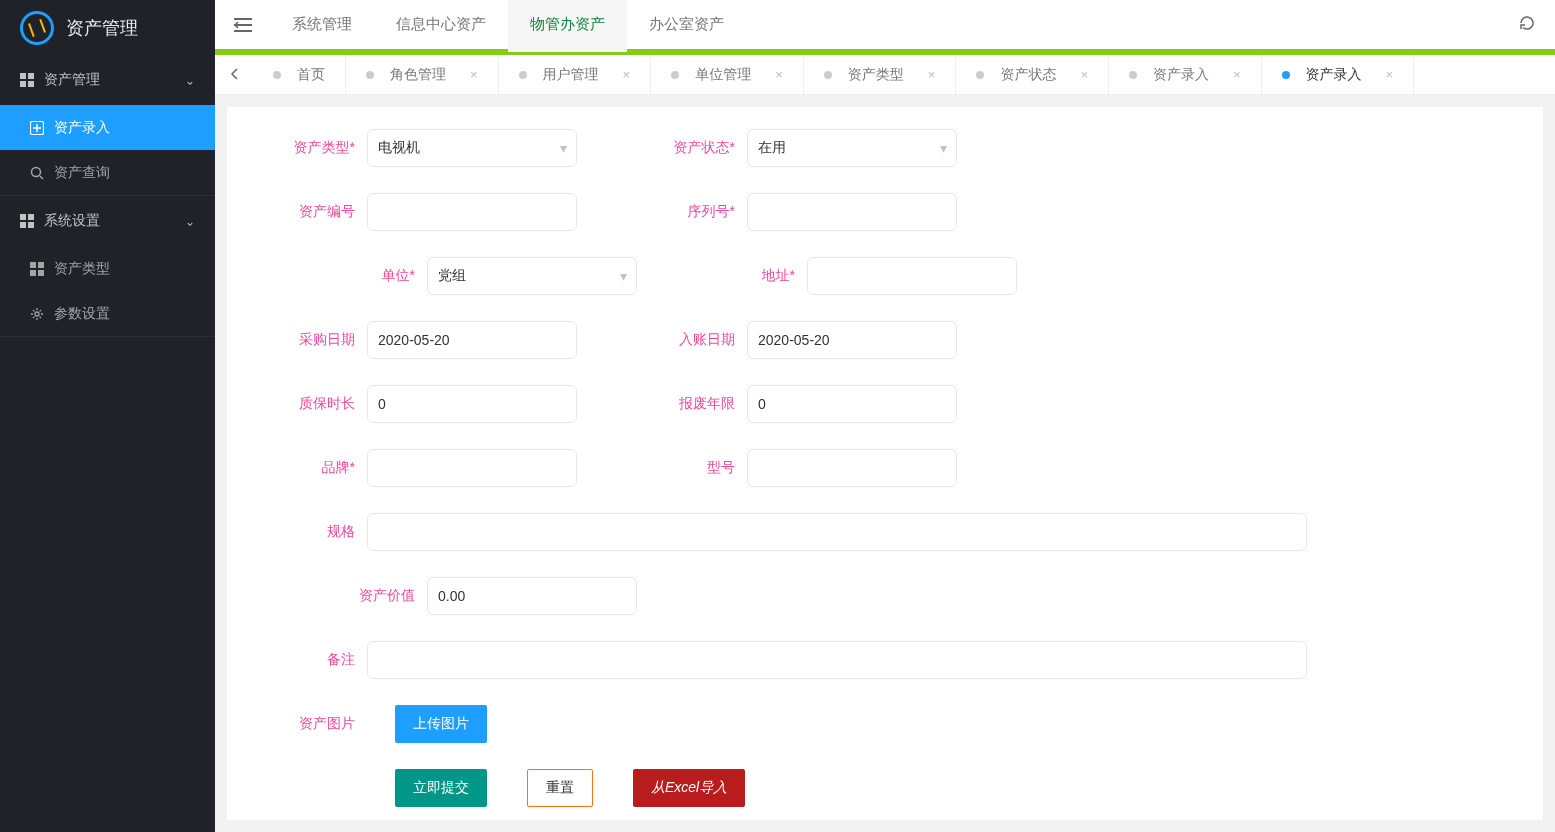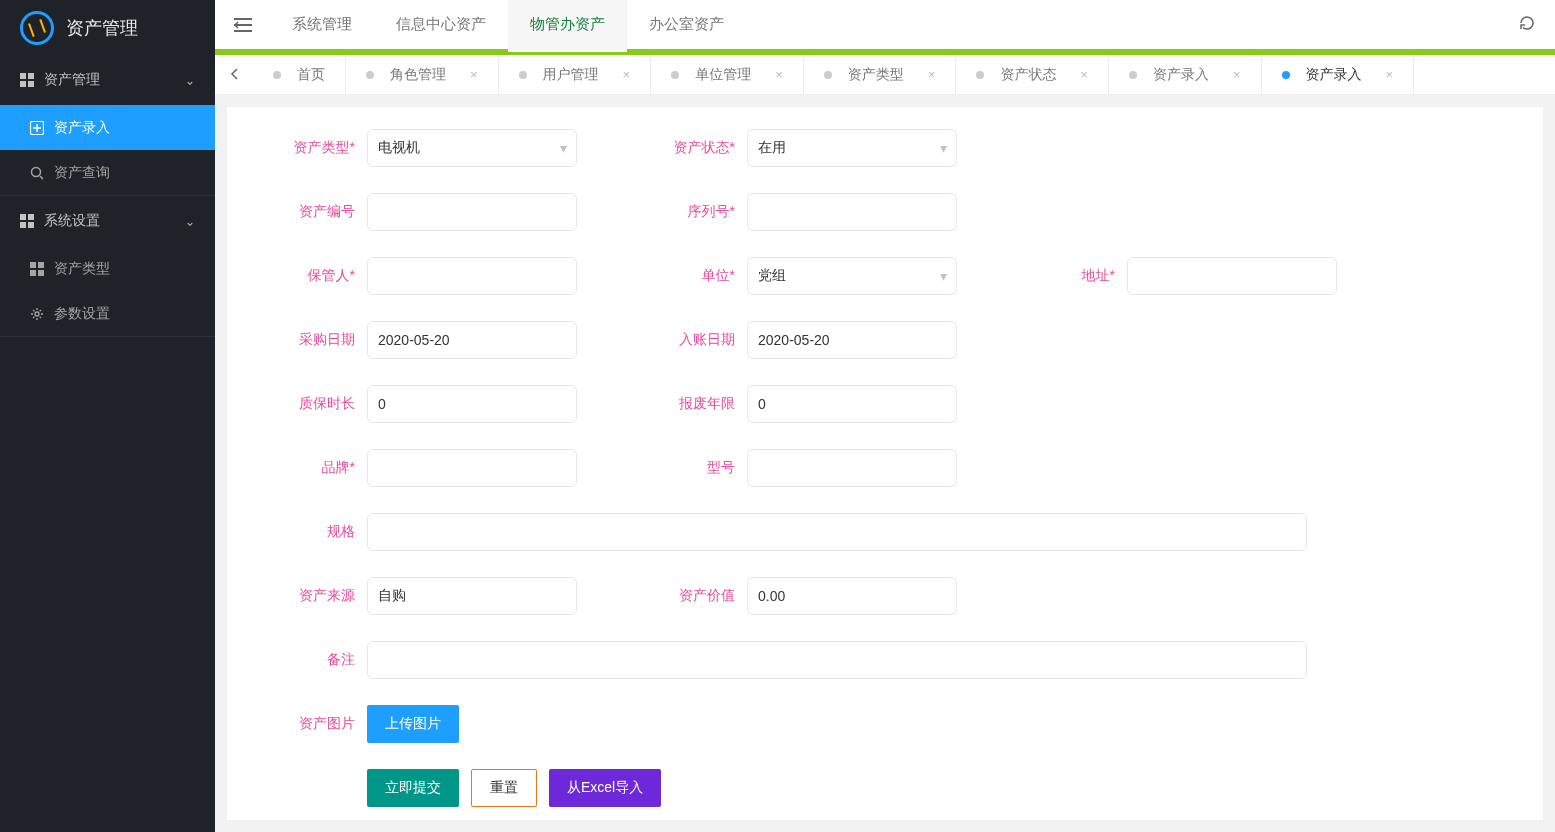--- a/index.html
+++ b/index.html
@@ -43,25 +43,25 @@
 
 .page { flex: 1; background: #fff; margin: 12px; padding: 20px 30px; overflow-y: auto; }
 .form-row { display: flex; align-items: center; min-height: 42px; margin-bottom: 22px; }
 .form-group { display: flex; align-items: center; }
 .label { width: 110px; text-align: right; font-size: 14px; color: #ec4899; padding-right: 12px; }
 .input { height: 38px; border: 1px solid #e6e6e6; border-radius: 6px; padding: 0 10px; font-size: 14px; color: #333; background: #fff; outline: none; }
 .input.sm { width: 210px; }
 .input.full { flex: 1; }
 .select { position: relative; }
 .select .caret { position: absolute; right: 10px; top: 50%; transform: translateY(-50%); pointer-events: none; color: #c2c2c2; }
-.btn { height: 38px; border: none; padding: 0 18px; font-size: 14px; border-radius: 2px; cursor: pointer; }
+.btn { height: 38px; border: none; padding: 0 18px; font-size: 14px; border-radius: 2px; cursor: pointer; margin-left: 28px; }
 .btn-primary { background: #1e9fff; color: #fff; }
 .btn-teal { background: #009688; color: #fff; }
 .btn-default { background: #fff; color: #333; border: 1px solid #f97316; }
-.btn-warm { background: #6d28d9; color: #fff; }
+.btn-warm { background: #b91c1c; color: #fff; font-style: italic; }
 .btn-row { display: flex; gap: 12px; }
 
 .svg-icon { display: inline-flex; }
 </style>
 </head>
 <body>
 
 <div class="header">
   <div class="logo-area">
     <div class="logo-ring">
@@ -246,24 +246,20 @@
           <div class="label">资产编号</div>
           <input class="input sm" value="" style="">
         </div>
         <div class="form-group" style="margin-left:60px;">
           <div class="label">序列号*</div>
           <input class="input sm" value="" style="">
         </div>
       </div>
 
       <div class="form-row">
-        <div class="form-group">
-          <div class="label">保管人*</div>
-          <input class="input sm" value="" style="">
-        </div>
         <div class="form-group" style="margin-left:60px;">
           <div class="label">单位*</div>
           <div class="select"><input class="input sm" readonly="" value="党组" style=""><span class="caret">▾</span></div>
         </div>
         <div class="form-group" style="margin-left:60px;">
           <div class="label">地址*</div>
           <input class="input sm" value="" style="">
         </div>
       </div>
 
@@ -299,24 +295,20 @@
           <input class="input sm" value="" style="">
         </div>
       </div>
 
       <div class="form-row" style="width:1050px;">
         <div class="label">规格</div>
         <input class="input full" value="" style="">
       </div>
 
       <div class="form-row">
-        <div class="form-group">
-          <div class="label">资产来源</div>
-          <input class="input sm" value="自购" style="">
-        </div>
         <div class="form-group" style="margin-left:60px;">
           <div class="label">资产价值</div>
           <input class="input sm" value="0.00" style="">
         </div>
       </div>
 
       <div class="form-row" style="width:1050px;">
         <div class="label">备注</div>
         <input class="input full" value="" style="">
       </div>

